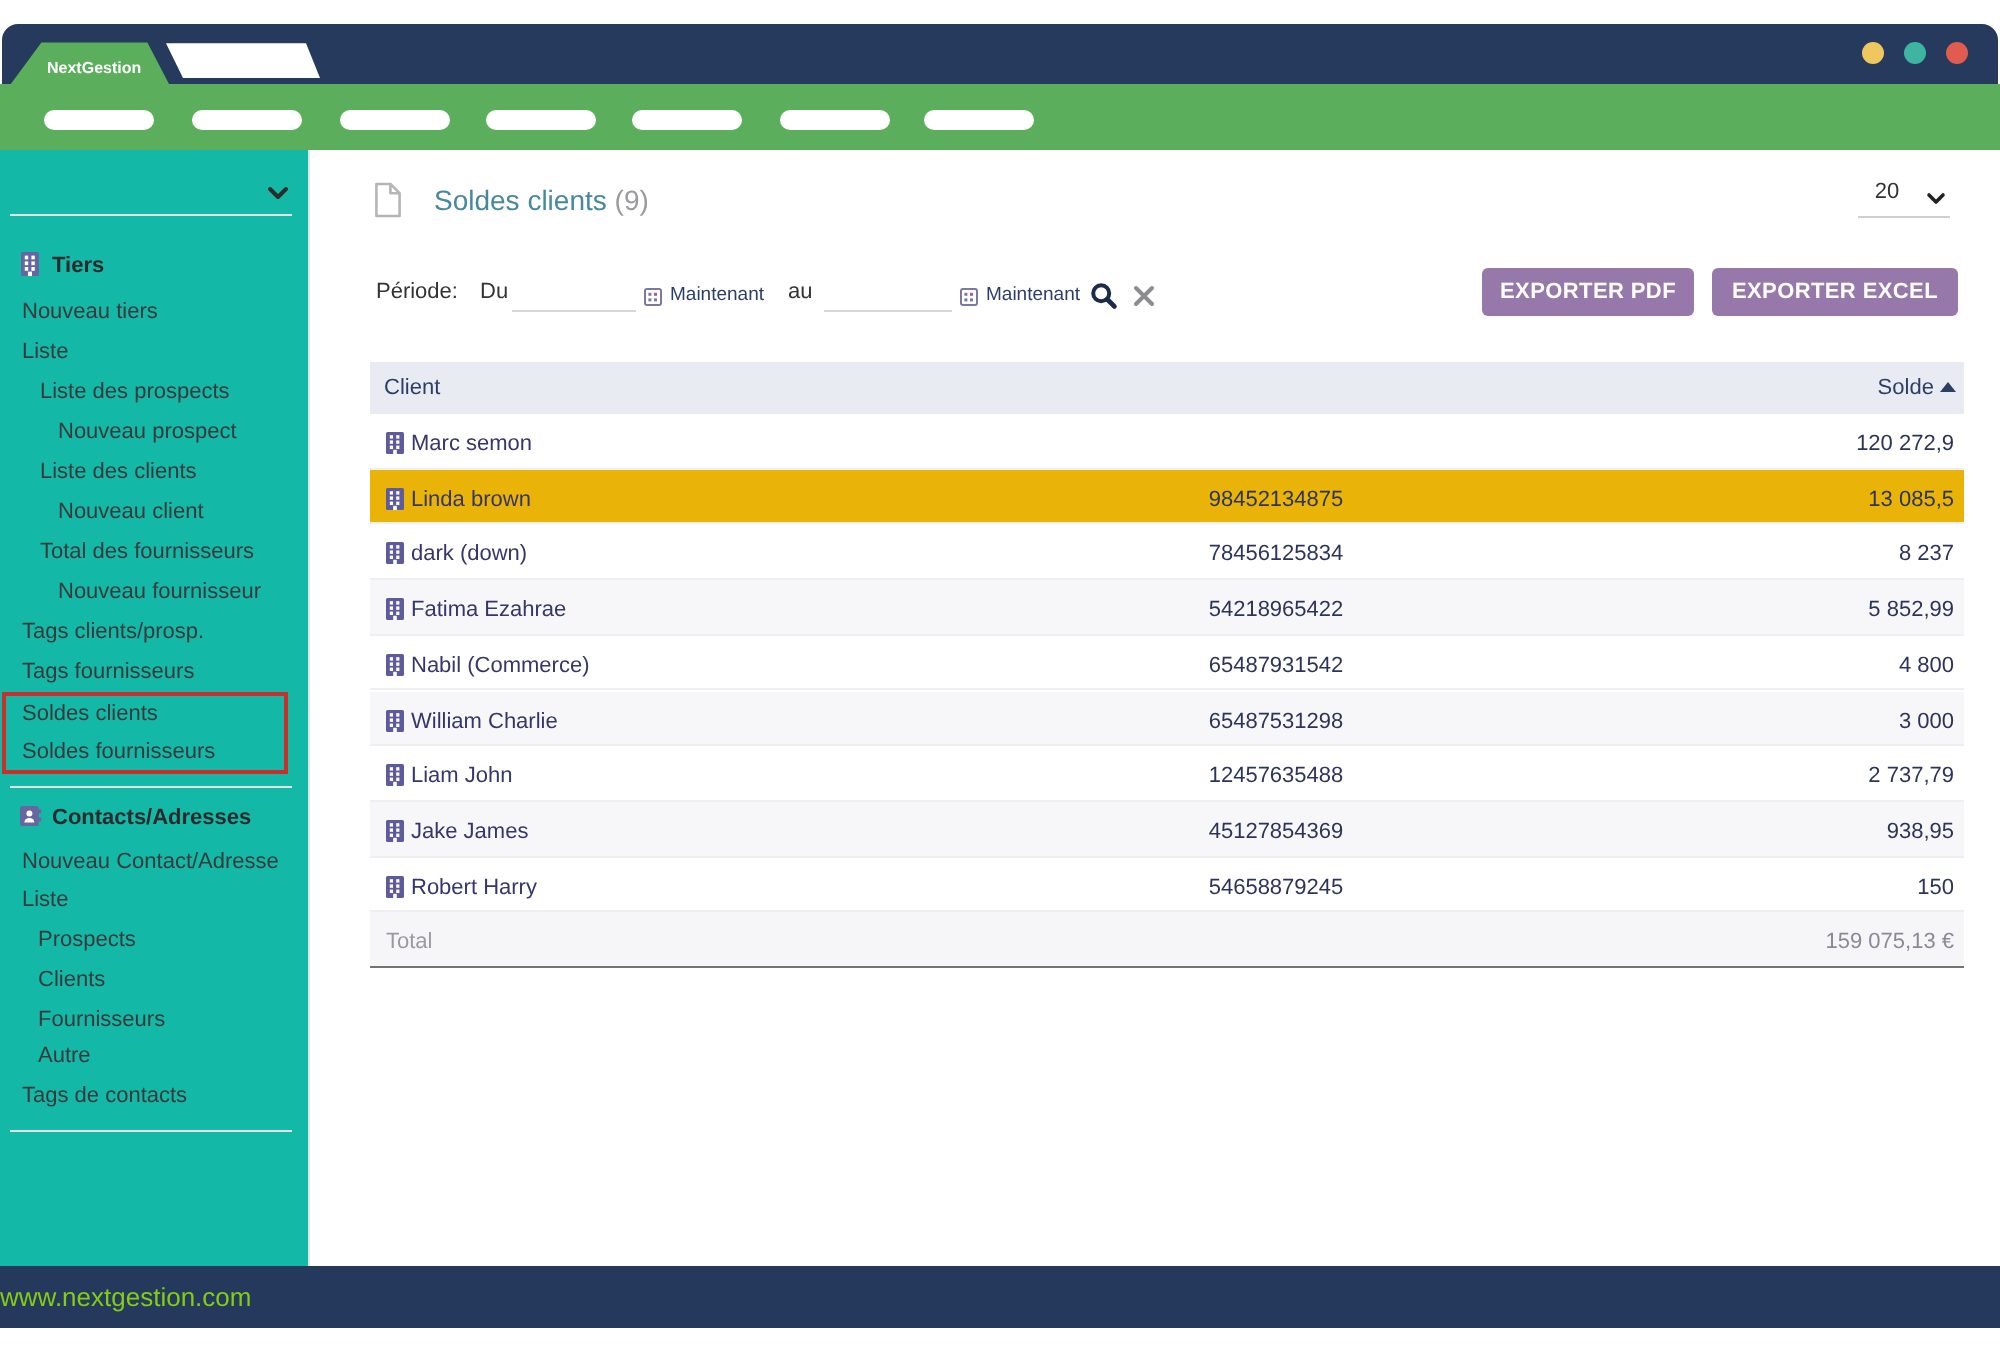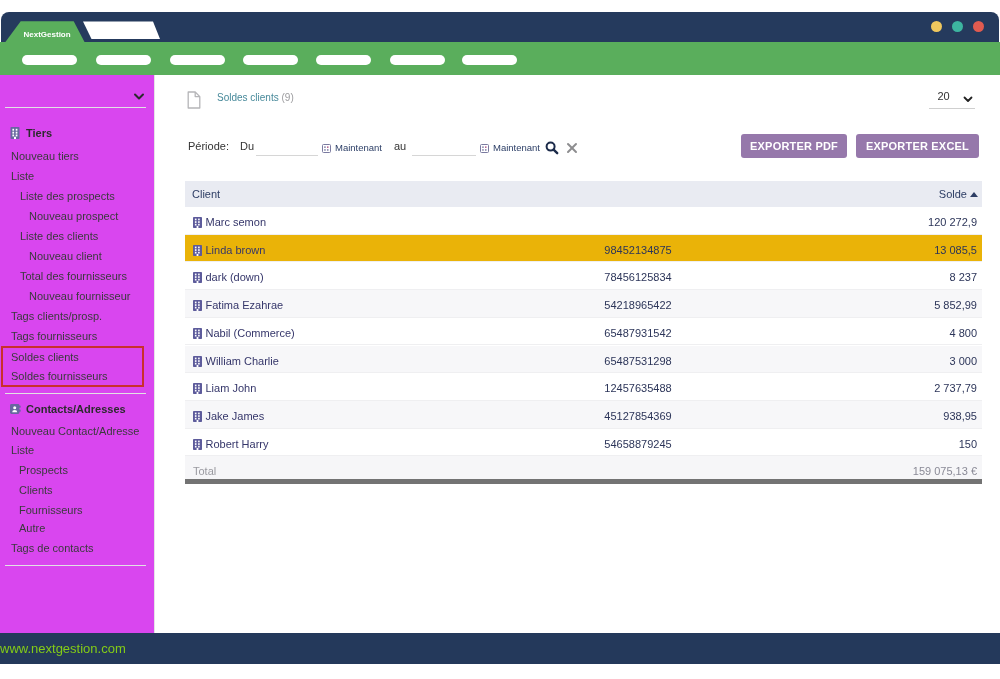--- a/index.html
+++ b/index.html
@@ -5,21 +5,21 @@
 *{margin:0;padding:0;box-sizing:border-box}
 html,body{width:1000px;height:679px;background:#fff;font-family:"Liberation Sans",sans-serif;overflow:hidden}
 body{position:relative}
 .abs{position:absolute}
 
 #navybar{left:1px;top:12px;width:998px;height:30px;background:#253a5d;border-radius:8px 8px 0 0}
 #greenbar{left:0;top:42px;width:1000px;height:33px;background:#5aae5c}
 .pill{position:absolute;top:13px;height:10px;border-radius:5px;background:#fff;width:55px}
 .circ{position:absolute;top:21px;width:11px;height:11px;border-radius:50%}
 
-#sidebar{left:0;top:75px;width:155px;height:558px;background:#d946ef;border-right:1px solid #e4e4e6;font-size:11px;color:#3a3a3c}
+#sidebar{left:0;top:75px;width:155px;height:558px;background:#14b8a6;border-right:1px solid #e4e4e6;font-size:11px;color:#3a3a3c}
 #sidebar .it{position:absolute;left:0;height:20px;line-height:20px;white-space:nowrap}
 #sidebar .hd{font-weight:bold;color:#2b2b2d}
 .sep{position:absolute;left:5px;width:141px;height:0;border-top:1px solid #e2e2e4}
 #redbox{position:absolute;left:1px;top:271px;width:143px;height:41px;border:2px solid #c9302c}
 
 #content{left:156px;top:75px;width:844px;height:558px;background:#fff}
 
 #footer{left:0;top:633px;width:1000px;height:31px;background:#24395b;color:#84cc16;font-size:13px;line-height:31px}
 
 #tbl{position:absolute;left:185px;top:181px;width:797px;font-size:11px}
@@ -97,21 +97,21 @@
   <div class="it" style="left:11px;top:463px">Tags de contacts</div>
   <div class="sep" style="top:490px"></div>
 </div>
 
 <div class="abs" id="content"></div>
 
 <svg class="abs" style="left:187px;top:91px" width="14" height="18" viewBox="0 0 14 18">
   <path d="M1.2 1 h7 l4.6 4.6 v11.4 h-11.6 z" fill="#fff" stroke="#b5b5b8" stroke-width="1.3" stroke-linejoin="round"></path>
   <path d="M8.2 1 v4.6 h4.6" fill="none" stroke="#b5b5b8" stroke-width="1.3" stroke-linejoin="round"></path>
 </svg>
-<div class="abs" style="left:217px;top:92px;font-size:10px;color:#47899a">Soldes clients <span style="color:#9b9b9e">(9)</span></div>
+<div class="abs" style="left:217px;top:92px;font-size:14px;color:#47899a">Soldes clients <span style="color:#9b9b9e">(9)</span></div>
 <div class="abs" style="left:929px;top:90px;width:46px;text-align:center;padding-right:17px;font-size:11px;color:#333;border-bottom:1px solid #cfcfcf;height:19px">20</div>
 <svg class="abs" style="left:963px;top:95.5px" width="10" height="7" viewBox="0 0 10 7">
     <polyline points="1.5,1.5 5,5 8.5,1.5" fill="none" stroke="#222" stroke-width="1.8" stroke-linecap="round" stroke-linejoin="round"></polyline>
   </svg>
 
 <div class="abs" style="left:188px;top:140px;font-size:11px;color:#333">Période:</div>
 <div class="abs" style="left:240px;top:140px;font-size:11px;color:#333">Du</div>
 <div class="abs" style="left:256px;top:155px;width:62px;border-top:1px solid #d6d6d6"></div>
 <svg class="abs" style="left:322px;top:144px" width="9" height="9" viewBox="0 0 9 9">
     <rect x="0.5" y="0.5" width="8" height="8" rx="1" fill="none" stroke="#7a7aa0" stroke-width="1"></rect>
@@ -266,19 +266,19 @@
           <rect x="5.1" y="1.6" width="1.6" height="1.7" fill="#fff"></rect>
           <rect x="1.9" y="4.2" width="1.6" height="1.7" fill="#fff"></rect>
           <rect x="5.1" y="4.2" width="1.6" height="1.7" fill="#fff"></rect>
           <rect x="1.9" y="6.8" width="1.6" height="1.7" fill="#fff"></rect>
           <rect x="5.1" y="6.8" width="1.6" height="1.7" fill="#fff"></rect>
           <rect x="3.6" y="8.9" width="1.8" height="2.1" fill="#fff"></rect>
         </svg>Robert Harry</span>
       <span class="c2">54658879245</span>
       <span class="c3">150</span>
     </div>
-  <div class="trow" style="top:275.3px;background:#f6f6f8;height:28px;border-bottom:5px solid #737373">
+  <div class="trow" style="top:275.3px;background:#f6f6f8;height:28px;border-bottom:1px solid #737373">
       <span class="c1" style="left:8px;color:#9a9aa0">Total</span>
       <span class="c3" style="color:#8a8a96;font-weight:normal">159 075,13 €</span>
     </div>
 </div>
 
 <div class="abs" id="footer">www.nextgestion.com</div>
 
 </body></html>

